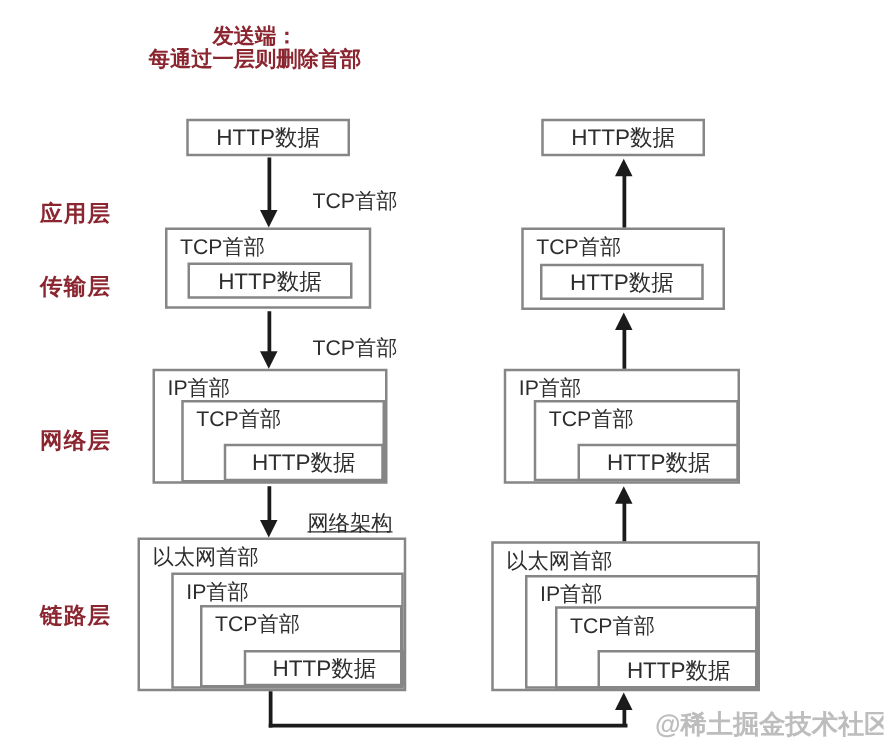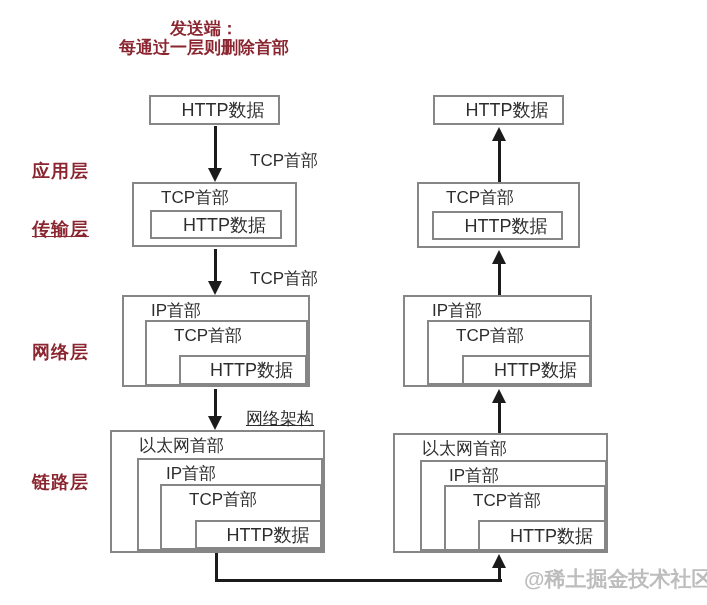--- a/index.html
+++ b/index.html
@@ -30,21 +30,20 @@
   }
   .flow-label {
     position: absolute;
     color: #2d2d2d;
     font-size: 17px;
   }
   .pbox {
     position: absolute;
     border: 2px solid #868686;
     background: transparent;
-    padding-left: 17px;
   }
   .pbox.center {
     display: flex;
     align-items: center;
     justify-content: center;
     font-size: 18px;
     color: #2d2d2d;
   }
   .pbox .box-label {
     display: block;
@@ -82,23 +81,23 @@
 <div id="canvas">
 
   <div class="title" style="left:104px; top:19px;">
     <div>发送端：</div>
     <div>每通过一层则删除首部</div>
   </div>
   <div class="title" style="left:400px; top:19px;">
   </div>
 
   <div class="layer-label" style="top:111px;margin-top:48px;">应用层</div>
-  <div class="layer-label" style="top:217px;text-decoration:underline;">传输层</div>
+  <div class="layer-label" style="top:217px;">传输层</div>
   <div class="layer-label" style="top:340px;">网络层</div>
-  <div class="layer-label" style="top:470px;">链路层</div>
+  <div class="layer-label" style="top:480px;">链路层</div>
 
   <div class="flow-label" style="left:250px; top:149px;">TCP首部</div>
   <div class="flow-label" style="left:250px; top:267px;">TCP首部</div>
   <div class="flow-label" style="left:246px; top:407px;text-decoration:underline;">网络架构</div>
 
   <div class="pbox center" style="left:149px; top:95px; width:131px; height:30px;">HTTP数据</div>
 
   <div class="pbox" style="left:132px; top:182px; width:165px; height:65px;">
     <span class="box-label">TCP首部</span>
   </div>

